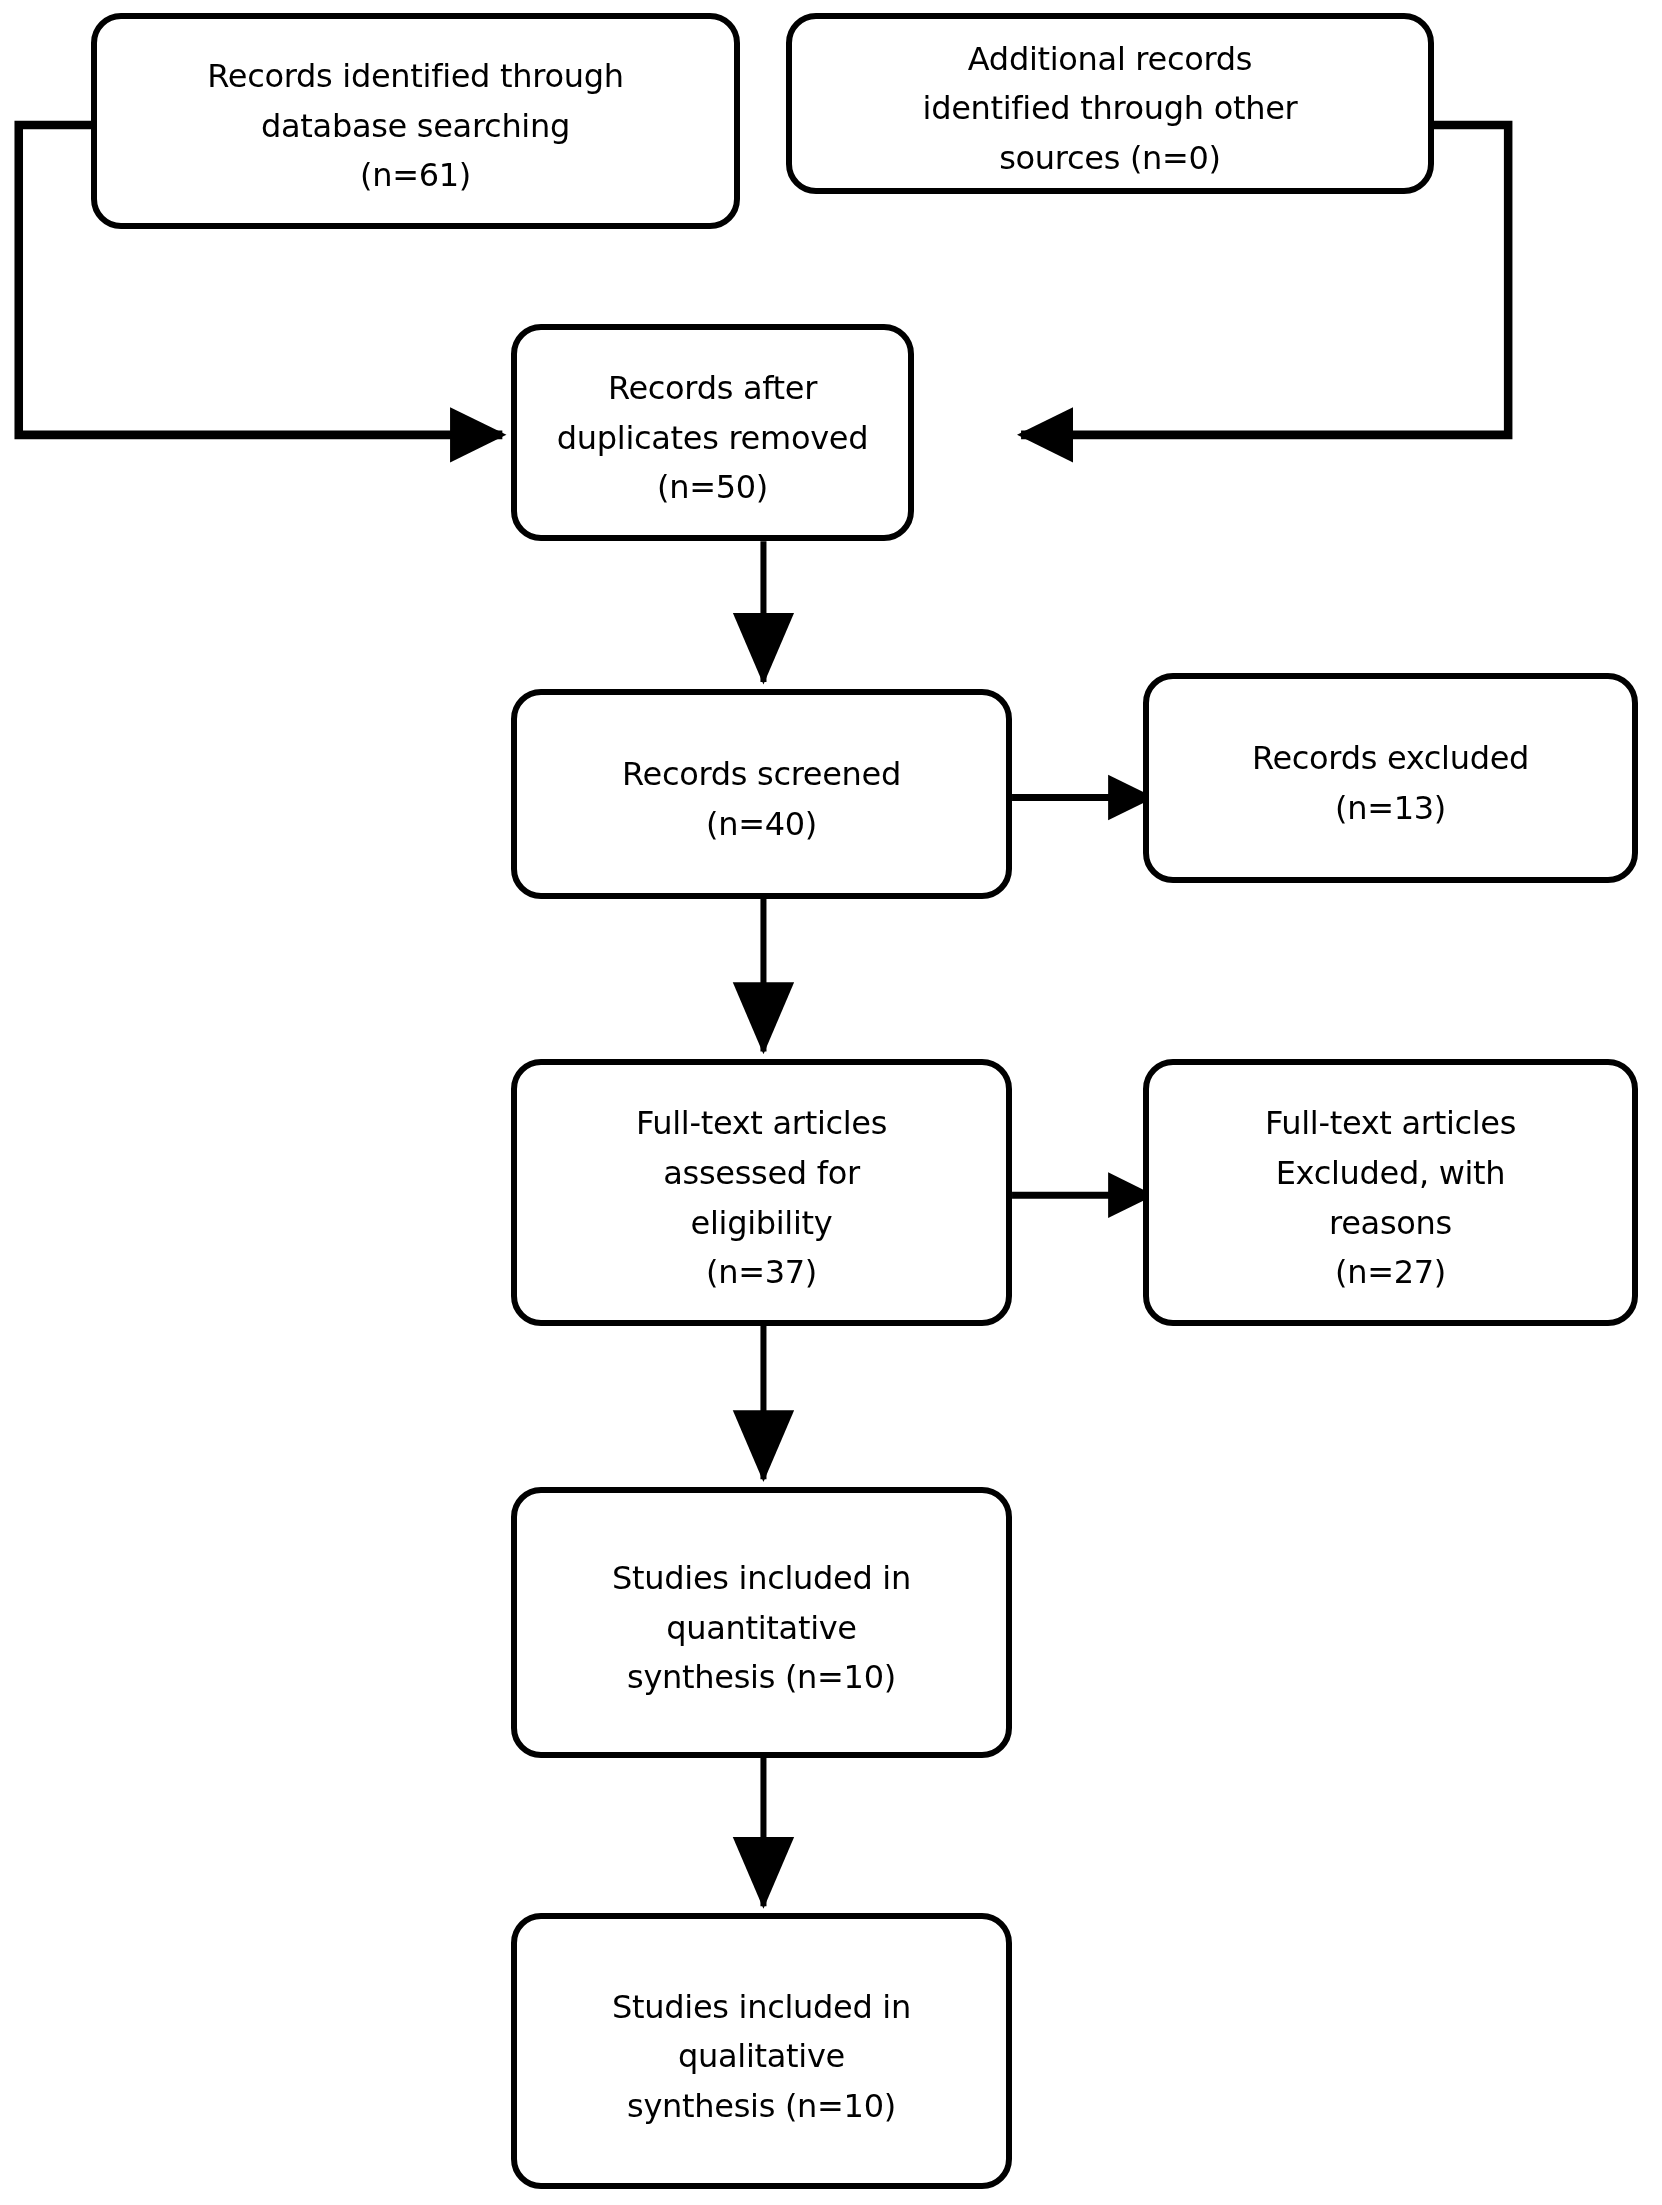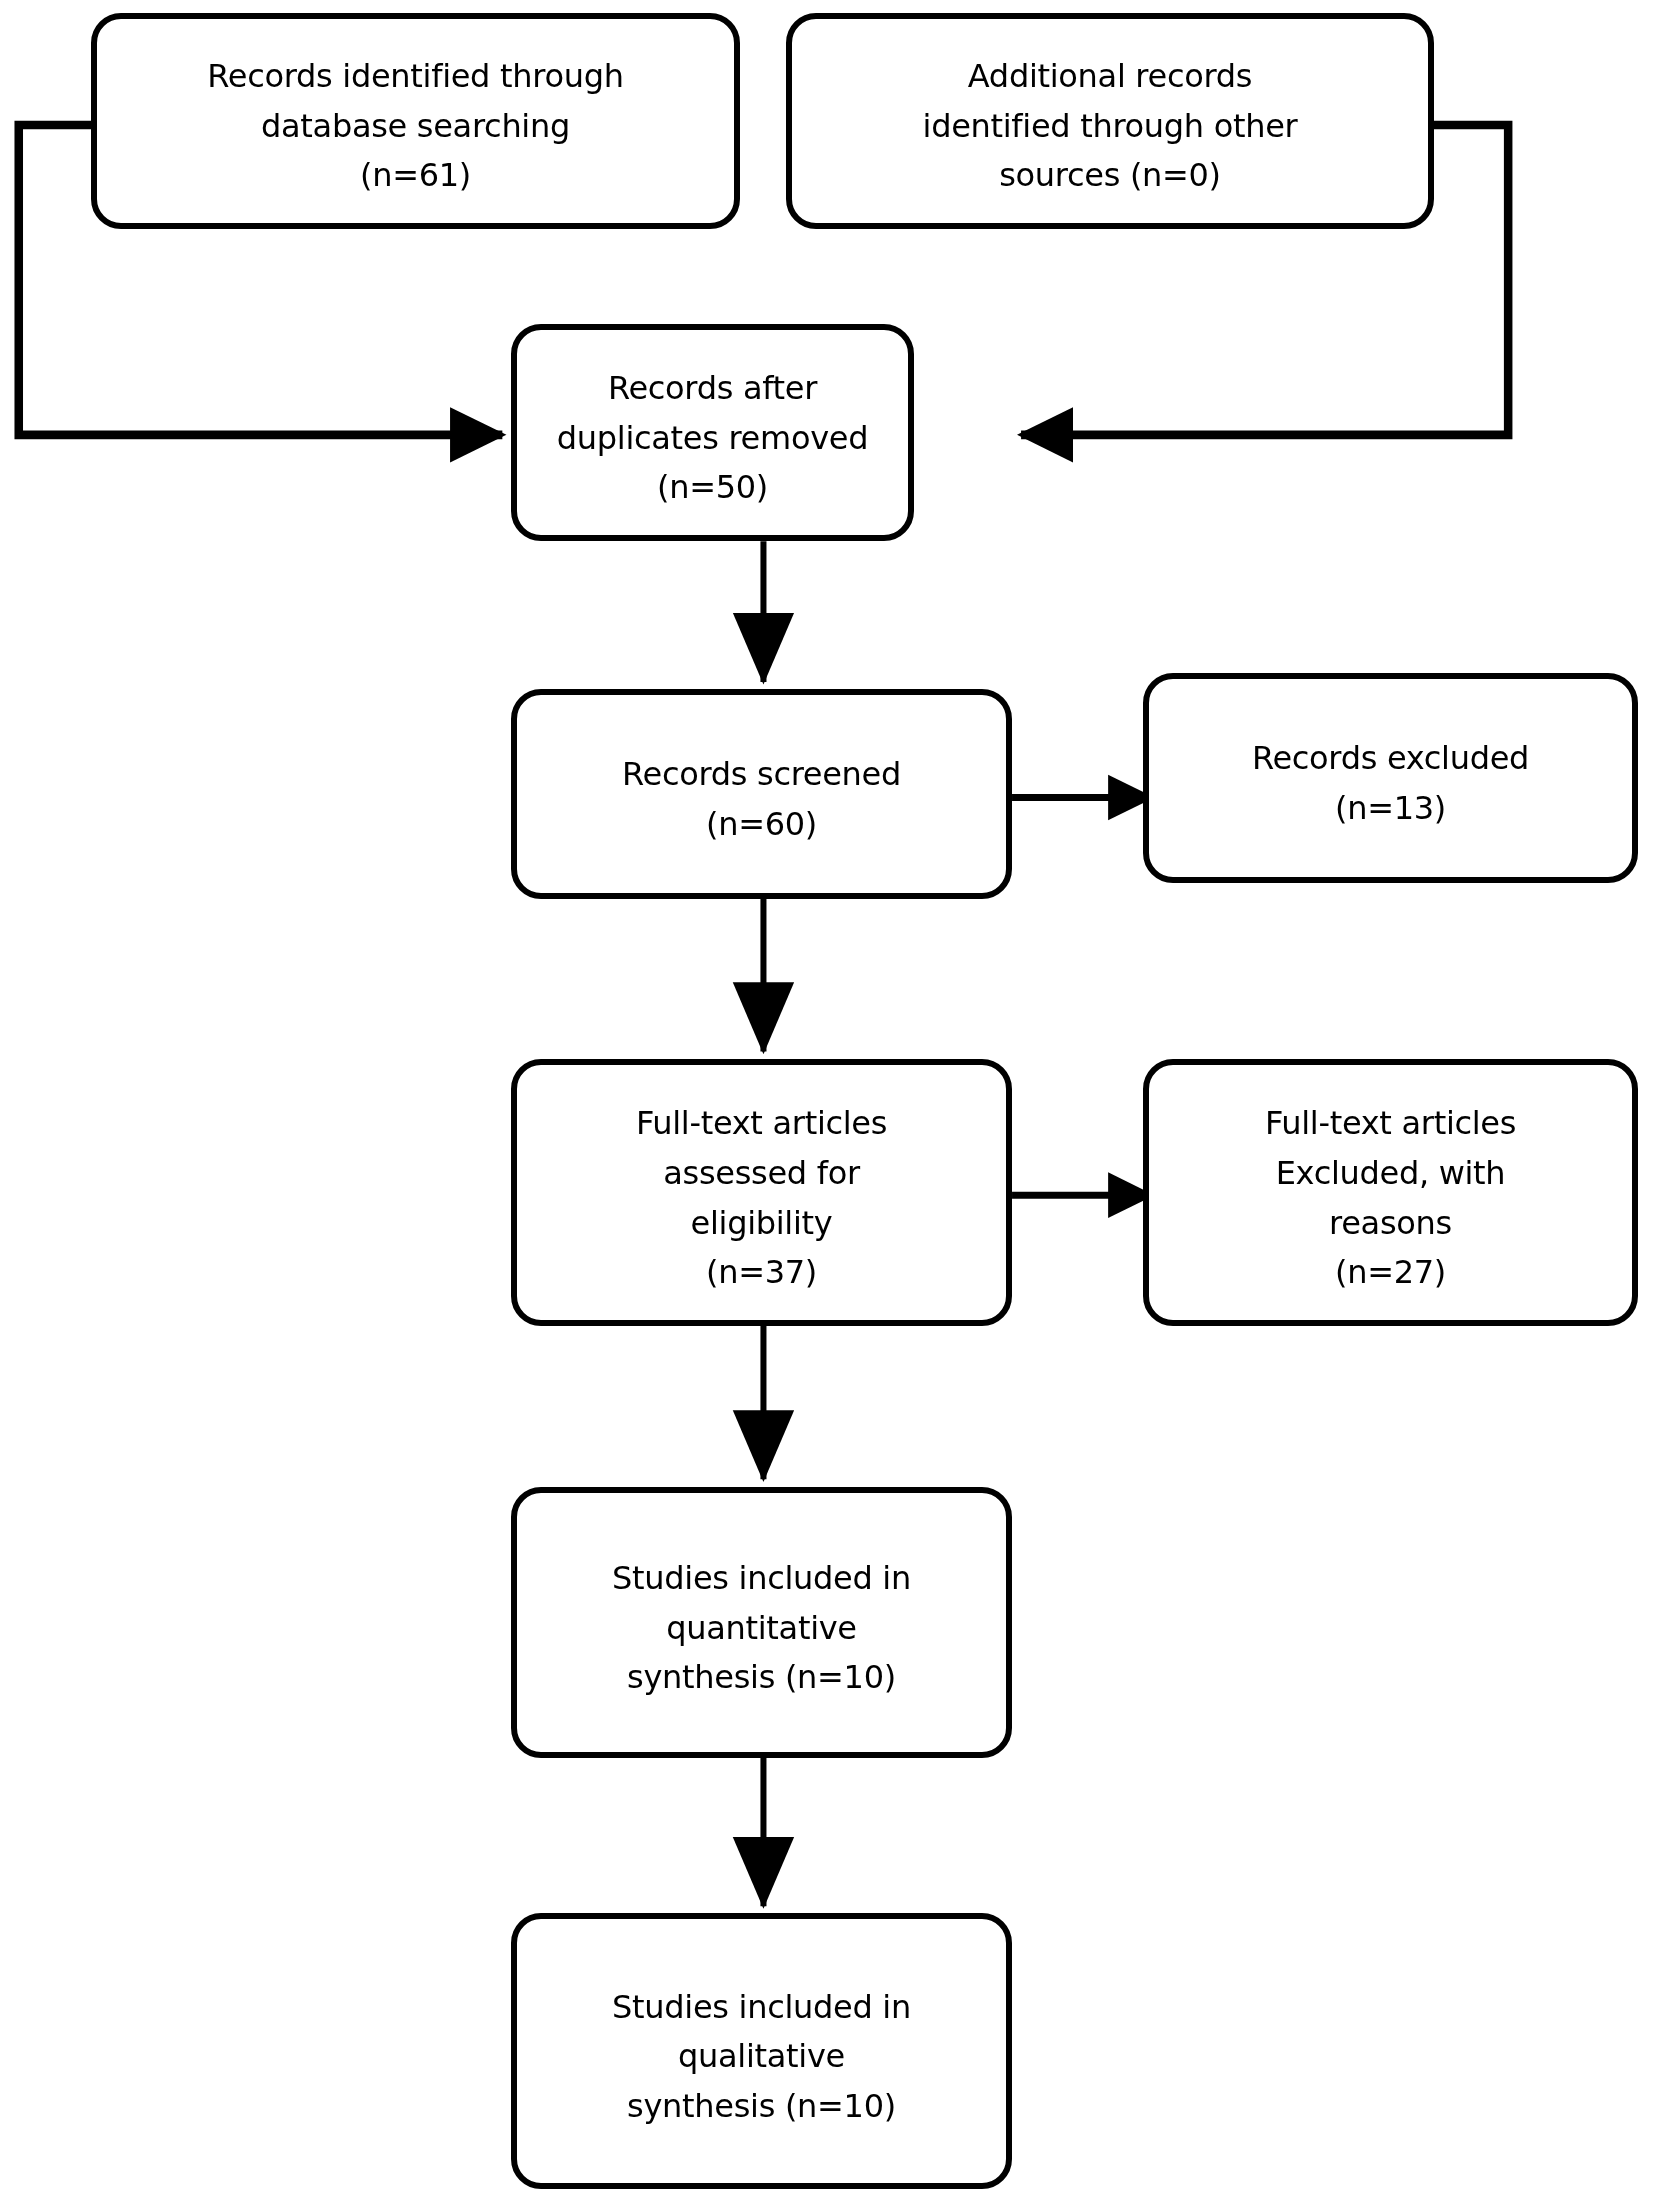--- a/index.html
+++ b/index.html
@@ -40,21 +40,21 @@
     letter-spacing: -0.3px;
     padding: 0 13px;
   }
   .flow-box .box-text {
     display: block;
     white-space: pre-line;
     margin-top: 12px;
   }
   
   #box-db-search      { left: 91px;  top: 12.6px;   width: 649px; height: 216px; }
-  #box-other-sources  { left: 786px; top: 12.6px;   width: 648px; height: 216px; }
+  #box-other-sources  { left: 786px; top: 12.6px;   width: 648px; height: 181px; }
   #box-duplicates     { left: 511px; top: 324px;  width: 403px;  height: 217px; }
   #box-screened       { left: 511px; top: 689px; width: 501px;  height: 210px; }
   #box-rec-excluded   { left: 1143px; top: 673px; width: 495px;  height: 210px; }
   #box-fulltext       { left: 511px; top: 1059px; width: 501px;  height: 267px; }
   #box-ft-excluded    { left: 1143px; top: 1059px; width: 495px;  height: 267px; }
   #box-quantitative   { left: 511px; top: 1487px; width: 501px;  height: 271px; }
   #box-qualitative    { left: 511px; top: 1913px; width: 501px;  height: 276px; }
 </style>
 </head>
 <body>
@@ -101,21 +101,21 @@
   </div>
 
   <div class="flow-box" id="box-duplicates">
     <span class="box-text">Records after
 duplicates removed
 (n=50)</span>
   </div>
 
   <div class="flow-box" id="box-screened">
     <span class="box-text">Records screened
-(n=60)</span>
+(n=40)</span>
   </div>
 
   <div class="flow-box" id="box-rec-excluded">
     <span class="box-text">Records excluded
 (n=13)</span>
   </div>
 
   <div class="flow-box" id="box-fulltext">
     <span class="box-text">Full-text articles
 assessed for

